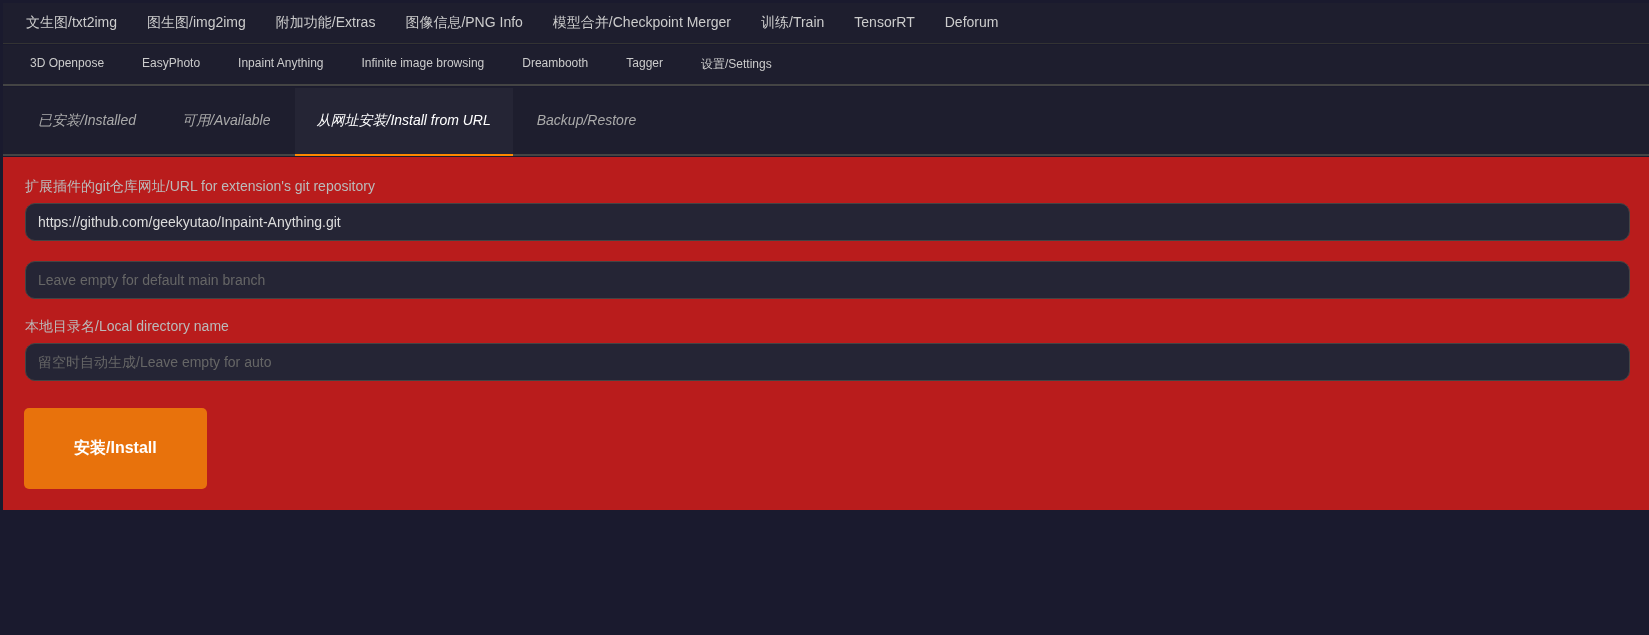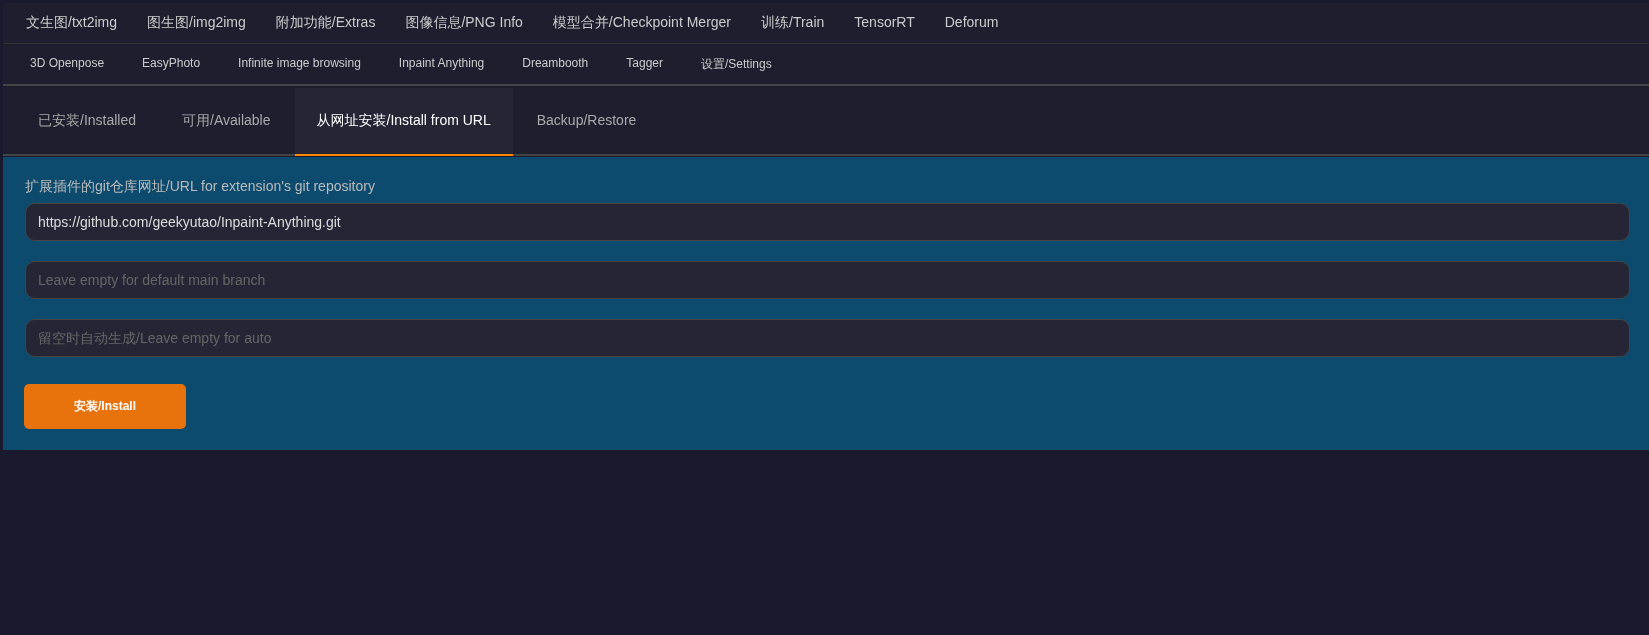--- a/index.html
+++ b/index.html
@@ -56,30 +56,31 @@
       border-bottom: 2px solid #444;
       padding: 0 12px;
     }
     .tab-item {
       padding: 24px 22px;
       cursor: pointer;
       color: #aaa;
       font-size: 14px;
       border-bottom: 2px solid transparent;
       margin-bottom: -2px;
+      font-style: italic;
     }
     .tab-item.active {
       color: #fff;
       border-bottom: 2px solid #f80;
       background-color: #252535;
     }
 
     
     .content {
-      background-color: #0c4a6e;
+      background-color: #b91c1c;
       padding: 20px 20px;
     }
 
     .field-group {
       margin-bottom: 18px;
     }
     .field-label {
       color: #bbb;
       font-size: 14px;
       margin-bottom: 6px;
@@ -94,25 +95,25 @@
       border-radius: 10px;
       outline: none;
     }
     .field-input::placeholder {
       color: #666;
     }
 
     .install-btn {
       background-color: #e8720c;
       color: #fff;
-      font-size: 12px;
+      font-size: 16px;
       font-weight: bold;
       border: none;
       border-radius: 5px;
-      padding: 14px 50px;
+      padding: 30px 50px;
       cursor: pointer;
       margin-top: 8px;
     }
   </style>
 </head>
 <body>
 
 <nav class="top-nav">
   <div class="top-nav-item">文生图/txt2img</div>
   <div class="top-nav-item">图生图/img2img</div>
@@ -120,22 +121,22 @@
   <div class="top-nav-item">图像信息/PNG Info</div>
   <div class="top-nav-item">模型合并/Checkpoint Merger</div>
   <div class="top-nav-item">训练/Train</div>
   <div class="top-nav-item">TensorRT</div>
   <div class="top-nav-item">Deforum</div>
 </nav>
 
 <nav class="second-nav">
   <div class="second-nav-item">3D Openpose</div>
   <div class="second-nav-item">EasyPhoto</div>
+  <div class="second-nav-item">Inpaint Anything</div>
   <div class="second-nav-item">Infinite image browsing</div>
-  <div class="second-nav-item">Inpaint Anything</div>
   <div class="second-nav-item">Dreambooth</div>
   <div class="second-nav-item">Tagger</div>
   <div class="second-nav-item">设置/Settings</div>
 </nav>
 
 <div class="tab-bar">
   <div class="tab-item">已安装/Installed</div>
   <div class="tab-item">可用/Available</div>
   <div class="tab-item active">从网址安装/Install from URL</div>
   <div class="tab-item">Backup/Restore</div>
@@ -149,19 +150,20 @@
     <input class="field-input" type="text" value="https://github.com/geekyutao/Inpaint-Anything.git" style="">
   </div>
 
   
   <div class="field-group">
     <input class="field-input" type="text" placeholder="Leave empty for default main branch" style="">
   </div>
 
   
   <div class="field-group">
+    <div class="field-label">本地目录名/Local directory name</div>
     <input class="field-input" type="text" placeholder="留空时自动生成/Leave empty for auto" style="">
   </div>
 
   
   <button class="install-btn">安装/Install</button>
 
 </div>
 
 </body></html>

